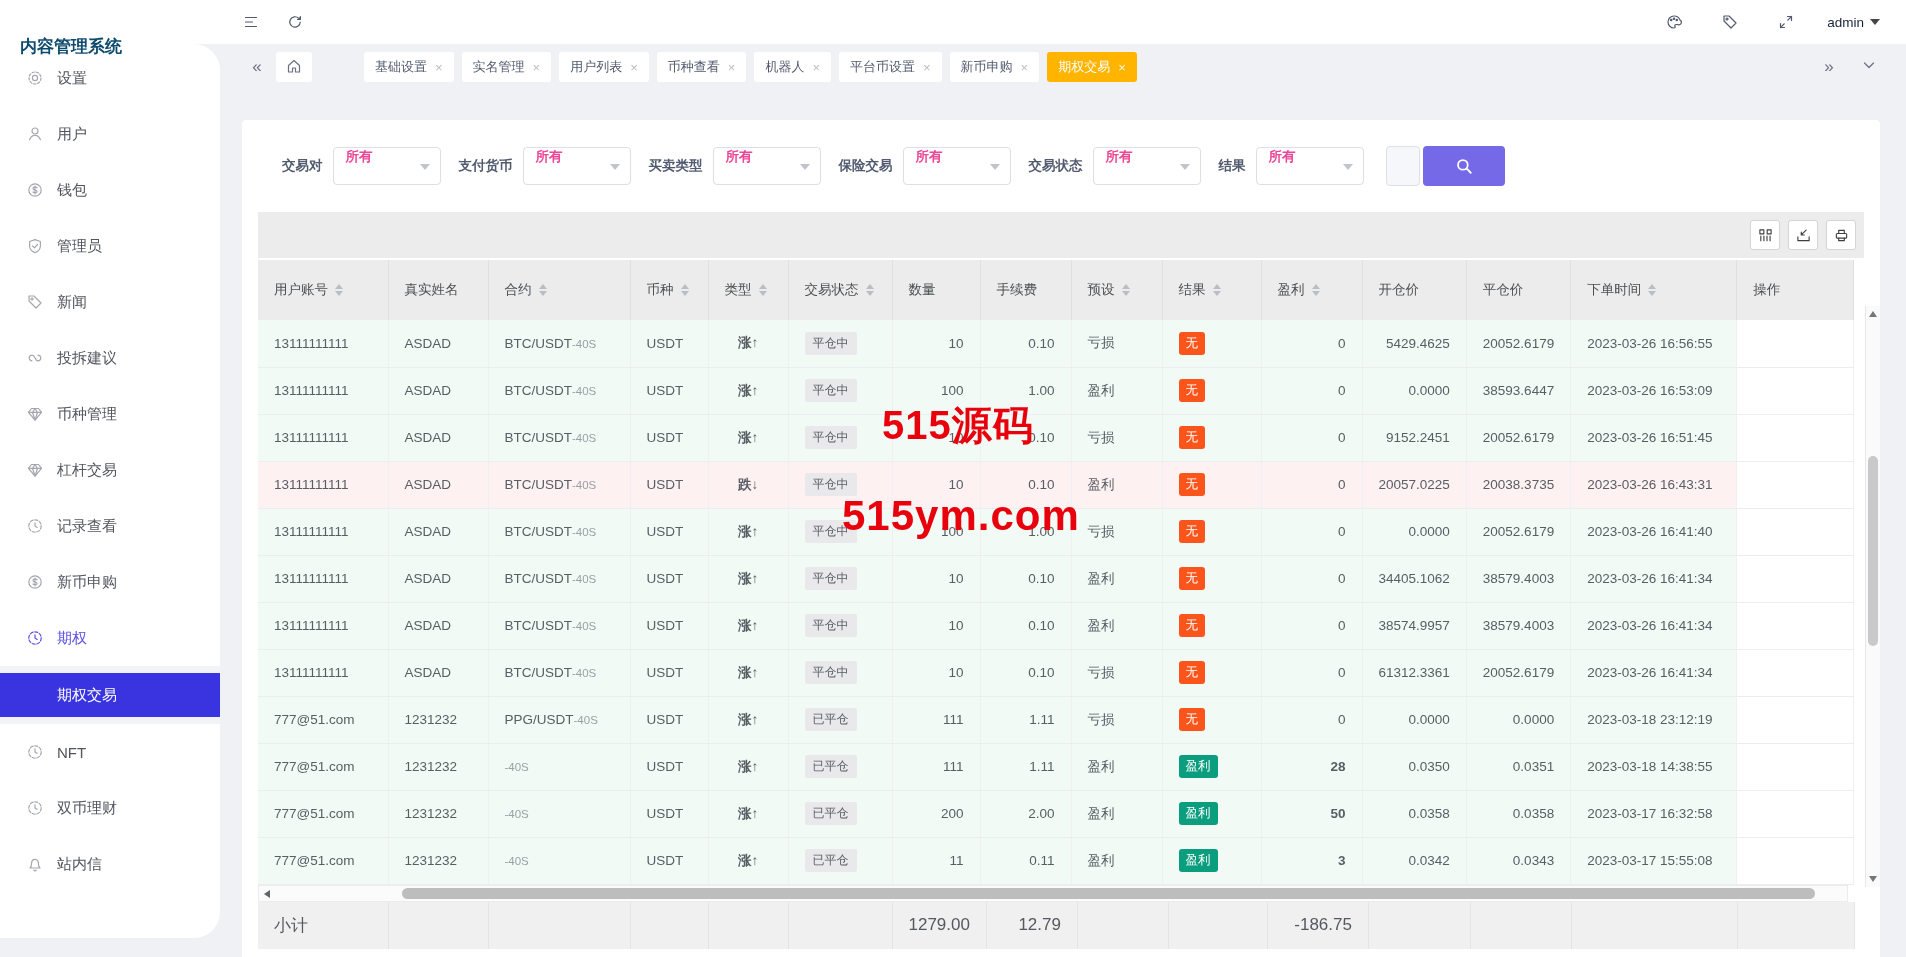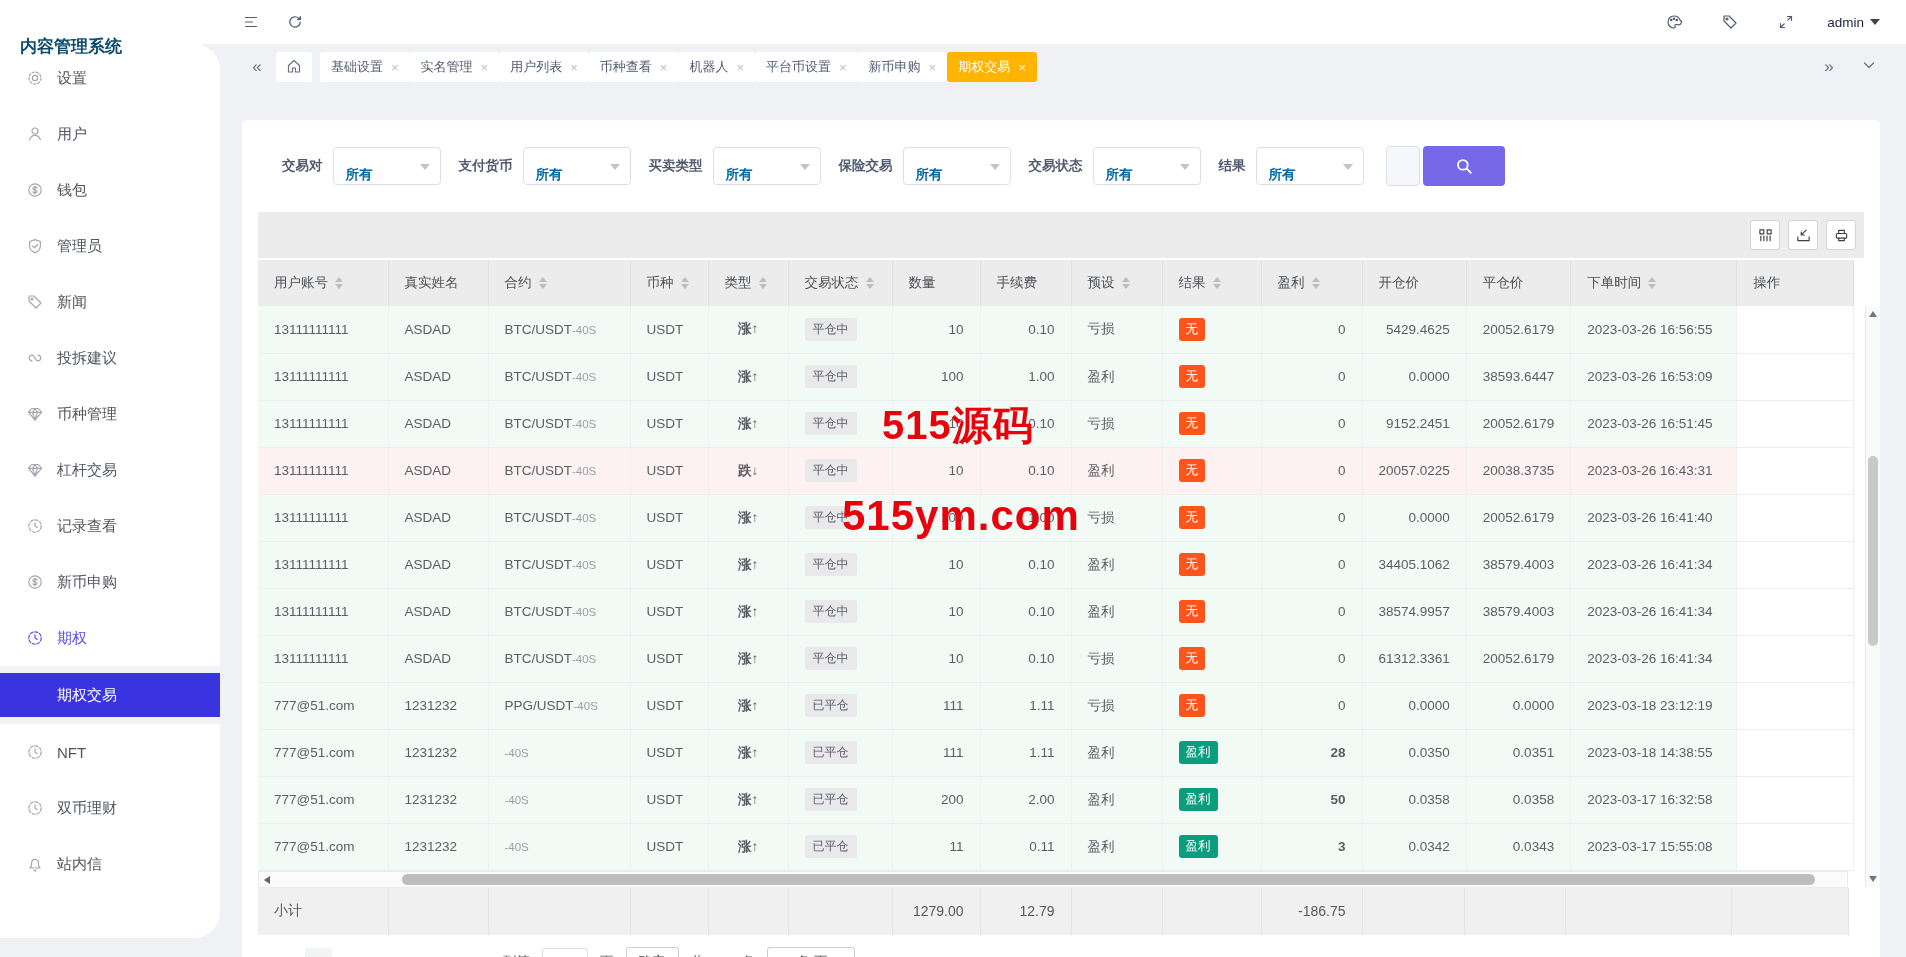--- a/index.html
+++ b/index.html
@@ -33,31 +33,31 @@
   .tab.active { background:#ffb400; color:#fff; }
   .tab.active .tab-x { color:rgba(255,255,255,.9); }
   .tab.home { width:36px; justify-content:center; color:#6a7082; }
   .tabbar-right { margin-left:auto; display:flex; gap:18px; align-items:center; }
 
   
   .card { position:absolute; left:22px; right:26px; top:76px; height:920px; background:#fff; border-radius:4px; }
 
   .filters { display:flex; align-items:center; padding:26px 0 18px 40px; font-size:13.5px; color:#515a6e;font-weight:bold; }
   .fgroup { display:flex; align-items:center; gap:10px; margin-right:18px; }
-  .fselect { width:108px; height:38px; border:1px solid #dcdfe6; border-radius:4px; background:#fff; position:relative; display:flex; align-items:flex-end; padding-left:12px; color:#0369a1; cursor:pointer; }
+  .fselect { width:108px; height:38px; border:1px solid #dcdfe6; border-radius:4px; background:#fff; position:relative; display:flex; align-items:flex-start; padding-left:12px; color:#ec4899; cursor:pointer; }
   .fselect .sel-caret { position:absolute; right:10px; top:16px; width:0; height:0; border-left:5px solid transparent; border-right:5px solid transparent; border-top:6px solid #c0c4cc; }
   .chev-btn { width:34px; height:40px; border:1px solid #dcdfe6; background:#f6f7fb; border-radius:4px; display:flex; align-items:center; justify-content:center; color:#606266; cursor:pointer; margin-left:4px; }
   .search-btn { width:82px; height:40px; background:#7569e8; border:none; border-radius:4px; display:flex; align-items:center; justify-content:center; color:#fff; cursor:pointer; margin-left:3px; }
 
   .table-zone { margin:8px 16px 0 16px; position:relative; }
   .toolbar { height:46px; background:#ececec; display:flex; align-items:center; justify-content:flex-end; gap:8px; padding-right:8px; margin-bottom:2px; }
   .tool-btn { width:30px; height:30px; background:#fff; border:1px solid #d4d4d4; border-radius:3px; display:flex; align-items:center; justify-content:center; color:#3c3f42; cursor:pointer; }
 
   .grid-table { border-collapse:collapse; table-layout:fixed; }
-  .grid-table th { background:#ececec; height:46px; font-weight:400; font-size:13.5px; color:#4b5054; text-align:left; padding-left:16px; border-right:1px solid #e0e0e0; white-space:nowrap; }
+  .grid-table th { background:#ececec; height:60px; font-weight:400; font-size:13.5px; color:#4b5054; text-align:left; padding-left:16px; border-right:1px solid #e0e0e0; white-space:nowrap; }
   .grid-table th .th-inner { display:flex; align-items:center; gap:7px; }
   .sorter { display:inline-flex; flex-direction:column; gap:2px; }
   .sorter i { width:0; height:0; border-left:4.5px solid transparent; border-right:4.5px solid transparent; display:block; }
   .sorter .up { border-bottom:5px solid #b9bdc4; }
   .sorter .dn { border-top:5px solid #b9bdc4; }
   .grid-table td { height:47px; font-size:13.5px; color:#595d64; padding:0 16px; border-bottom:1px solid #ebedf0; border-right:1px solid #eef0f2; white-space:nowrap; overflow:hidden; background:#fff; }
   tr.tint-up td { background:#f2faf5; }
   tr.tint-down td { background:#fdf1f1; }
   .grid-table td.action-cell { background:#fff; }
   .num { text-align:right; }
@@ -72,21 +72,21 @@
   .contract-suffix { font-size:11.5px; color:#9aa0a6; }
 
   .hscroll { height:17px; background:#fbfbfb; border:1px solid #ececec; position:relative; width:1590px; cursor:pointer; }
   .hthumb { position:absolute; left:9%; width:89%; top:2px; height:11px; background:#bdbdbd; border-radius:6px; }
   .harrow { position:absolute; left:5px; top:4px; width:0; height:0; border-top:4px solid transparent; border-bottom:4px solid transparent; border-right:6px solid #5f6368; }
   .vscroll { position:absolute; top:94px; right:-16px; width:15px; height:581px; background:#fafafa; border-left:1px solid #e8e8e8; cursor:pointer; }
   .vthumb { position:absolute; top:150px; left:2px; width:10px; height:190px; background:#c9c9cc; border-radius:5px; }
   .varrow-up { position:absolute; top:5px; left:3px; width:0; height:0; border-left:4.5px solid transparent; border-right:4.5px solid transparent; border-bottom:6px solid #73777c; }
   .varrow-dn { position:absolute; bottom:5px; left:3px; width:0; height:0; border-left:4.5px solid transparent; border-right:4.5px solid transparent; border-top:6px solid #73777c; }
 
-  .subtotal-table td { height:47px; background:#f0f0f0 !important; border-right:1px solid #e4e4e4; border-bottom:none; font-size:14px; color:#55585e; padding:0 16px; }
+  .subtotal-table td { height:47px; background:#f0f0f0 !important; border-right:1px solid #e4e4e4; border-bottom:none; font-size:17px; color:#55585e; padding:0 16px; }
 
   .pagination { display:flex; align-items:center; gap:12px; padding:12px 0 0 24px; font-size:13.5px; color:#606266; }
   .pages { display:flex; align-items:center; gap:3px; }
   .pg { min-width:27px; height:28px; display:flex; align-items:center; justify-content:center; cursor:pointer; }
   .pg.current { background:#f3f4f6; border-radius:3px; color:#606266; cursor:default; }
   .pg.link { color:#2d8cf0; }
   .pg.ellipsis { color:#9aa0a6; cursor:default; }
   .pg-prev { color:#c5c8ce; font-size:15px; }
   .pg-next { color:#2d8cf0; font-size:15px; }
   .goto-input { width:46px; height:28px; border:1px solid #dcdfe6; border-radius:3px; text-align:center; font-size:13.5px; color:#303133; font-family:inherit; }
@@ -277,21 +277,21 @@
 
 <div class="main">
 
   <div class="tabbar">
     <span class="tab-nav">«</span>
     <div class="tab home">
         <span><svg width="16" height="16" viewBox="0 0 16 16" fill="none" stroke="currentColor" stroke-width="1.2" stroke-linecap="round" stroke-linejoin="round">
             <path d="M2.5 7.5 8 2.5l5.5 5V14h-4v-4h-3v4h-4z"></path>
           </svg></span>
       </div>
-    <span id="tabs-holder" style="display:flex;">
+    <span id="tabs-holder" style="display:flex;gap:8px;margin-left:44px;">
         <div class="tab">
           <span>基础设置</span>
           <span class="tab-x">×</span>
         </div>
         <div class="tab">
           <span>实名管理</span>
           <span class="tab-x">×</span>
         </div>
         <div class="tab">
           <span>用户列表</span>

